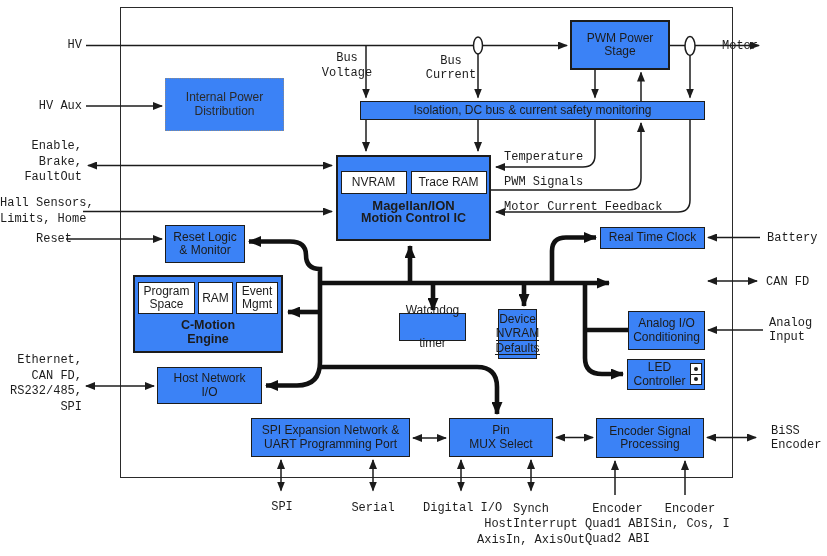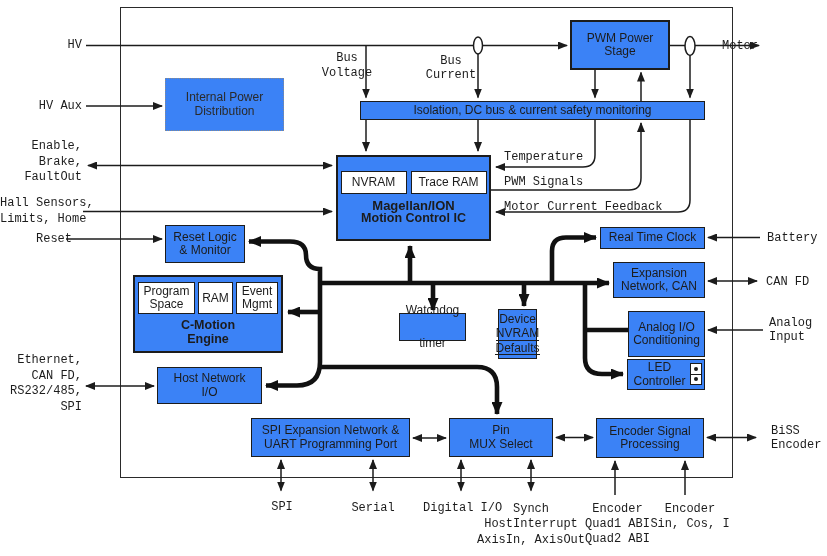--- a/index.html
+++ b/index.html
@@ -175,26 +175,22 @@
   <div class="box" style="left:498px;top:309px;width:39px;height:50px;">
     <div>Device</div>
     <div class="u">NVRAM</div>
     <div class="u">Defaults</div>
   </div>
 
   <div class="box" style="left:600px;top:227px;width:105px;height:22px;">
     <div>Real Time Clock</div>
   </div>
 
-  <div class="box" style="left:613px;top:262px;width:92px;height:36px;">
-    <div>Expansion</div>
-    <div>Network, CAN</div>
-  </div>
-
-  <div class="box" style="left:628px;top:311px;width:77px;height:46px;">
+
+  <div class="box" style="left:628px;top:311px;width:77px;height:39px;">
     <div>Analog I/O</div>
     <div>Conditioning</div>
   </div>
 
   <div class="box" style="left:627px;top:359px;width:78px;height:31px;padding-right:13px;">
     <div>LED</div>
     <div>Controller</div>
     <div class="ledind">
       <div class="ledcell">
           <div class="leddot"></div>

